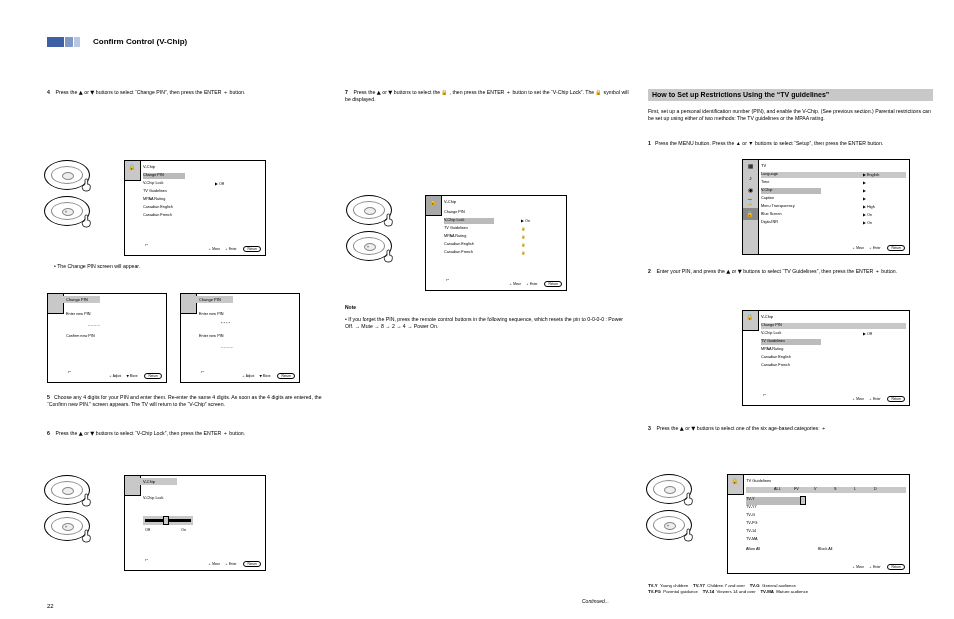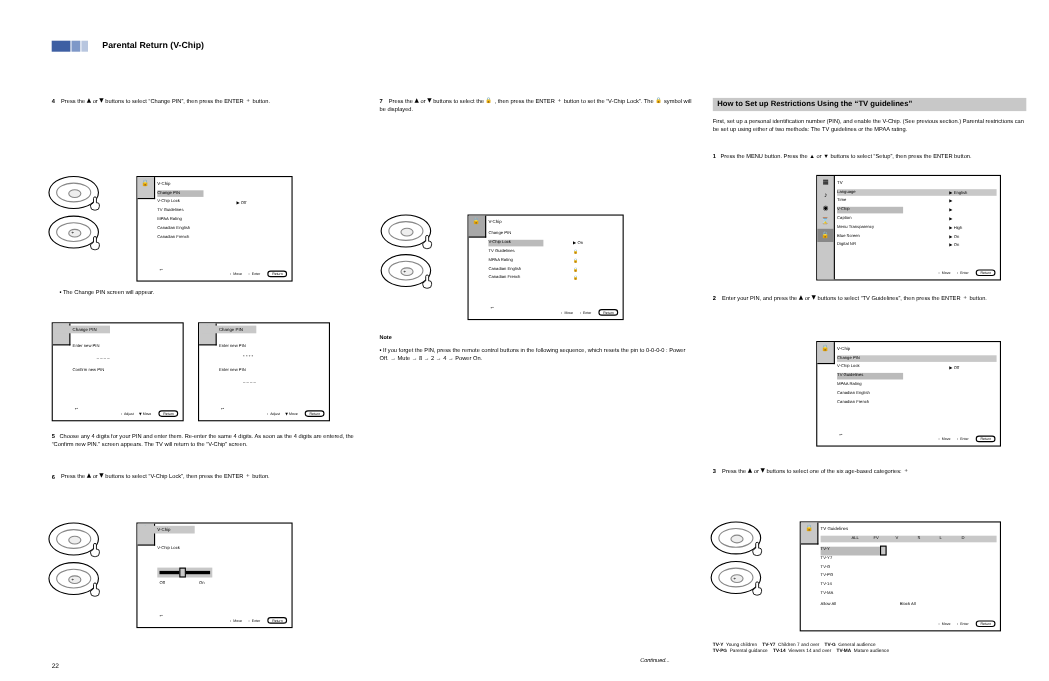--- a/index.html
+++ b/index.html
@@ -77,21 +77,21 @@
 </head>
 <body>
 
 <div class="page">
 
   <div class="hdr-bars">
     <div class="b b1"></div>
       <div class="b b2"></div>
       <div class="b b3"></div>
   </div>
-  <div class="ptitle" style="left:93px; top:37px;">Parental Return (V-Chip)</div>
+  <div class="ptitle" style="left:93px; top:37px;">Confirm Control (V-Chip)</div>
 
   <div class="step-txt" style="left:47px; top:89px; width:275px;">
     <span class="step-num">4</span>
     <span>Press the </span><span class="ic">▲</span> or <span class="ic">▼</span>
     <span> buttons to select “Change PIN”, then press the ENTER</span> <span class="ic">＋</span><span> button.</span>
   </div>
 
   <div class="remote" style="left:44px; top:160px;">
     <div class="rpad">
         <div class="ctr"></div>

